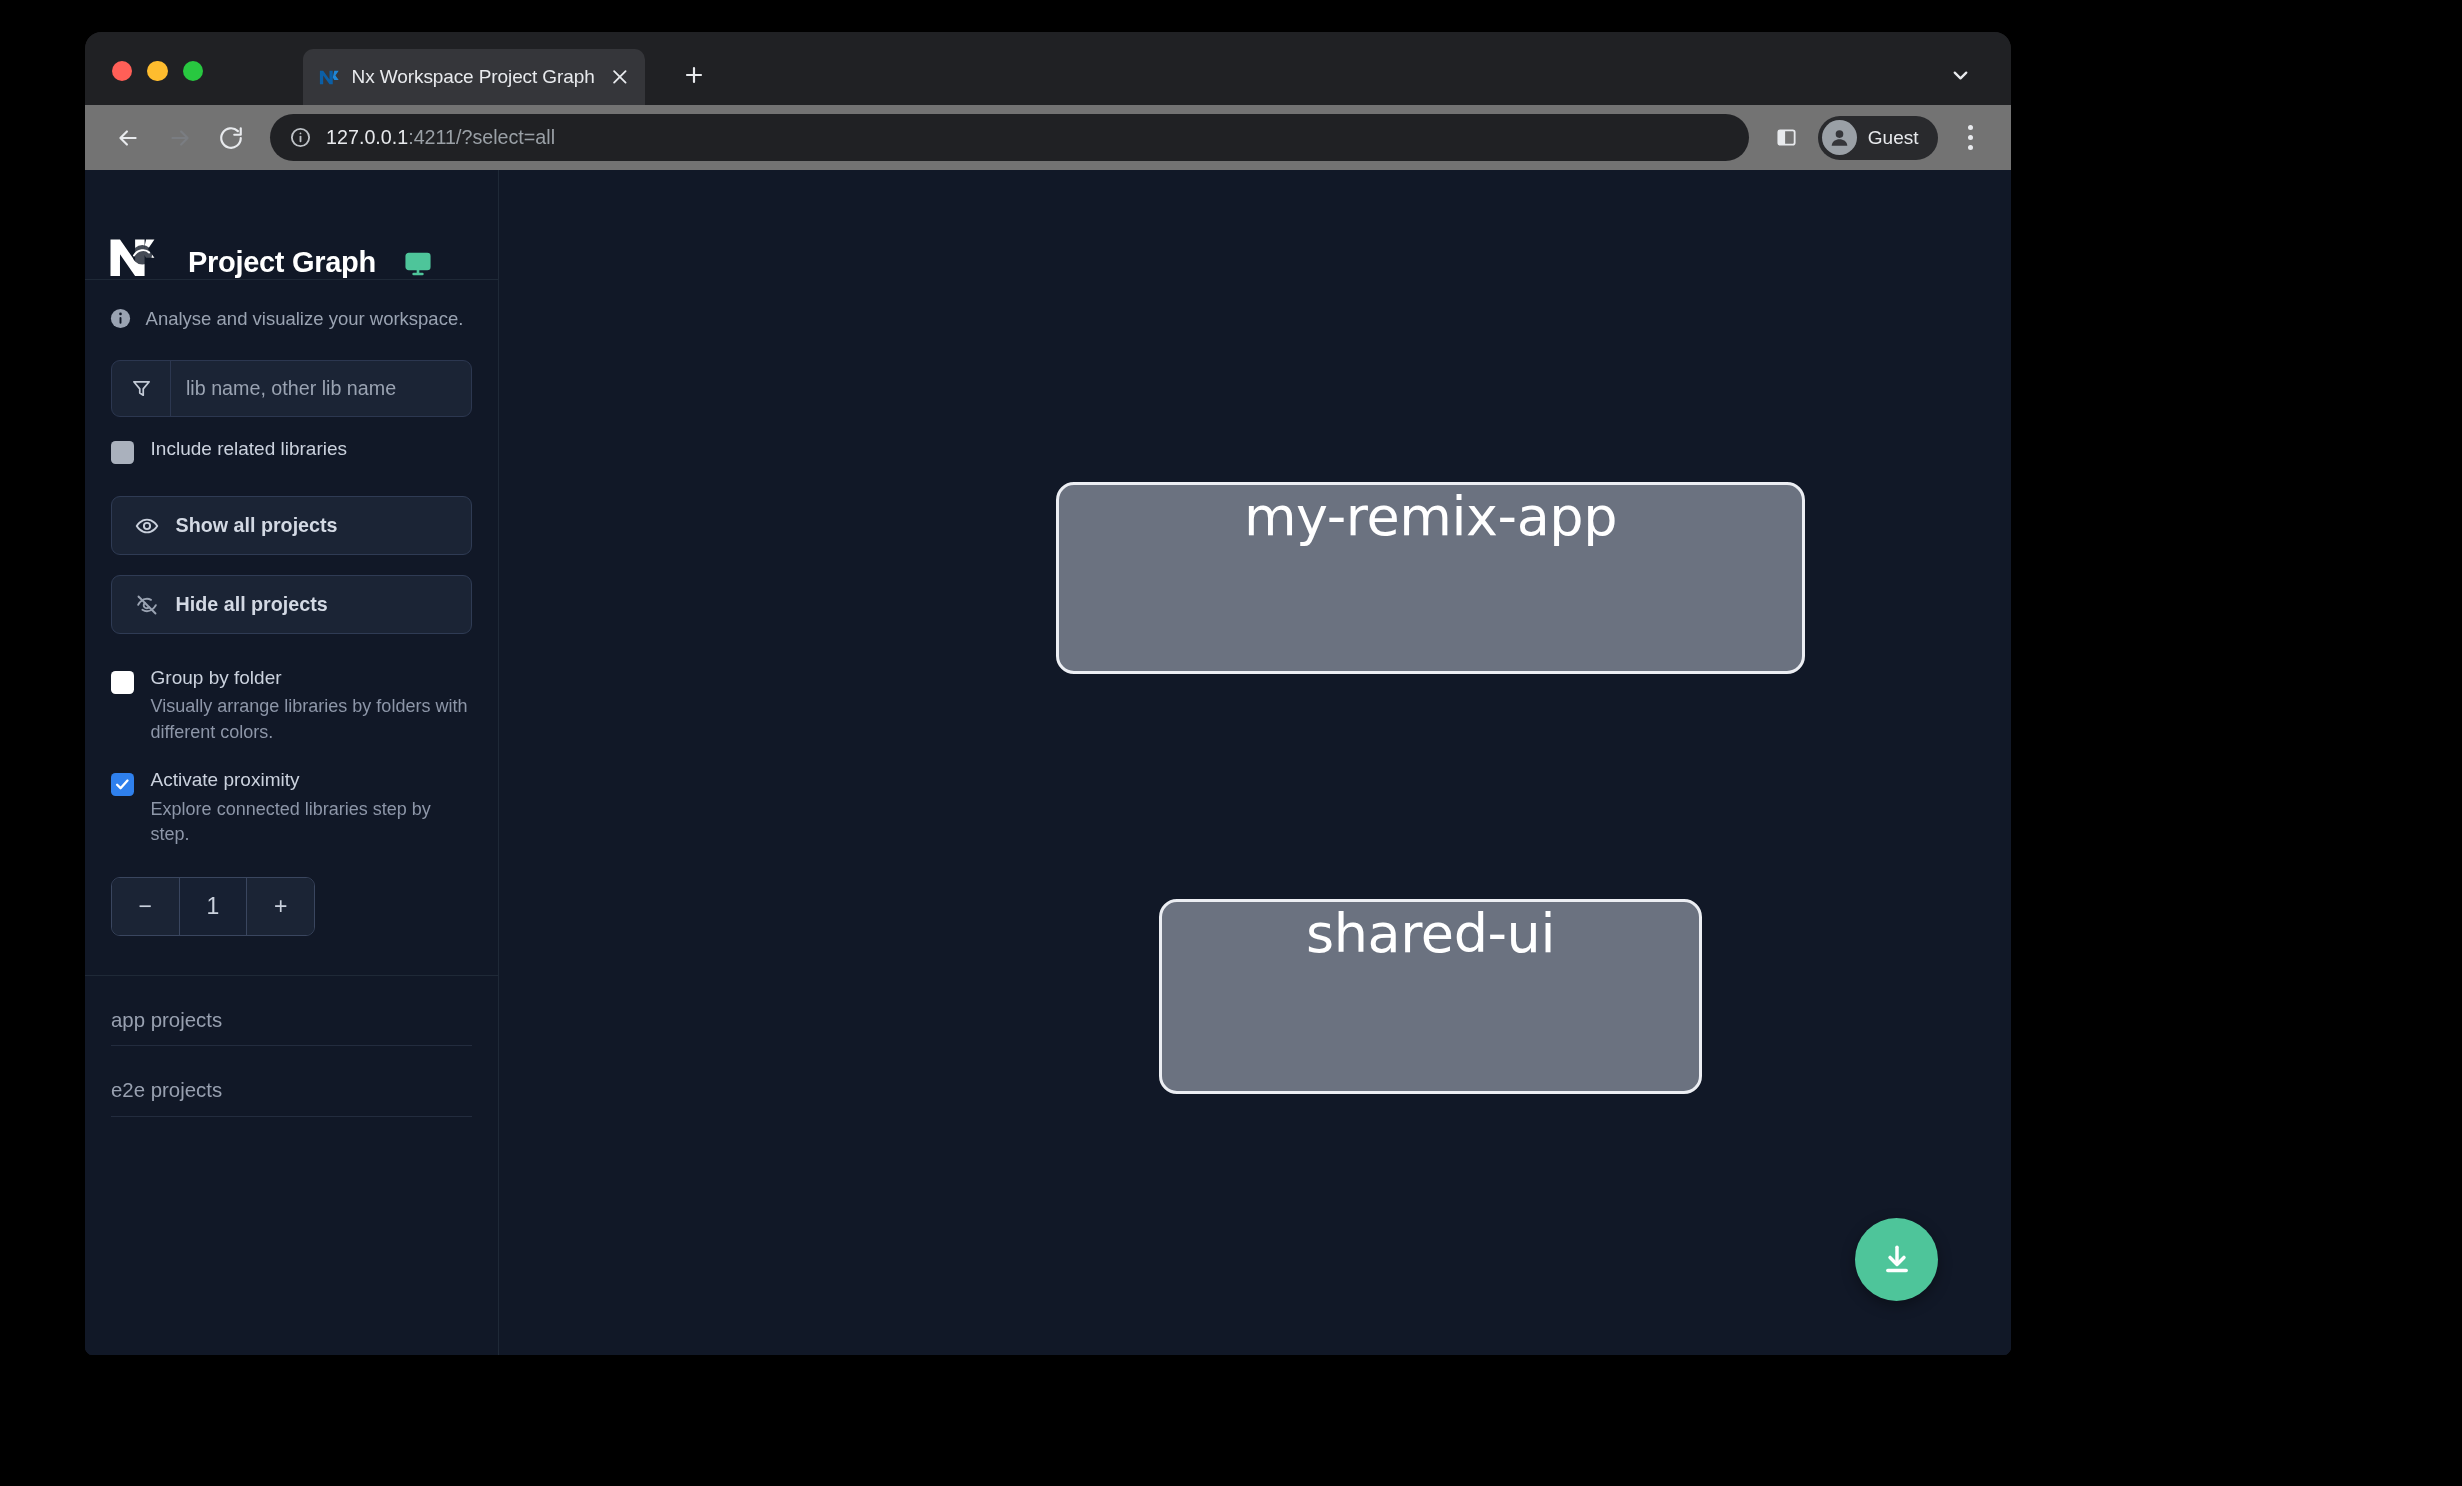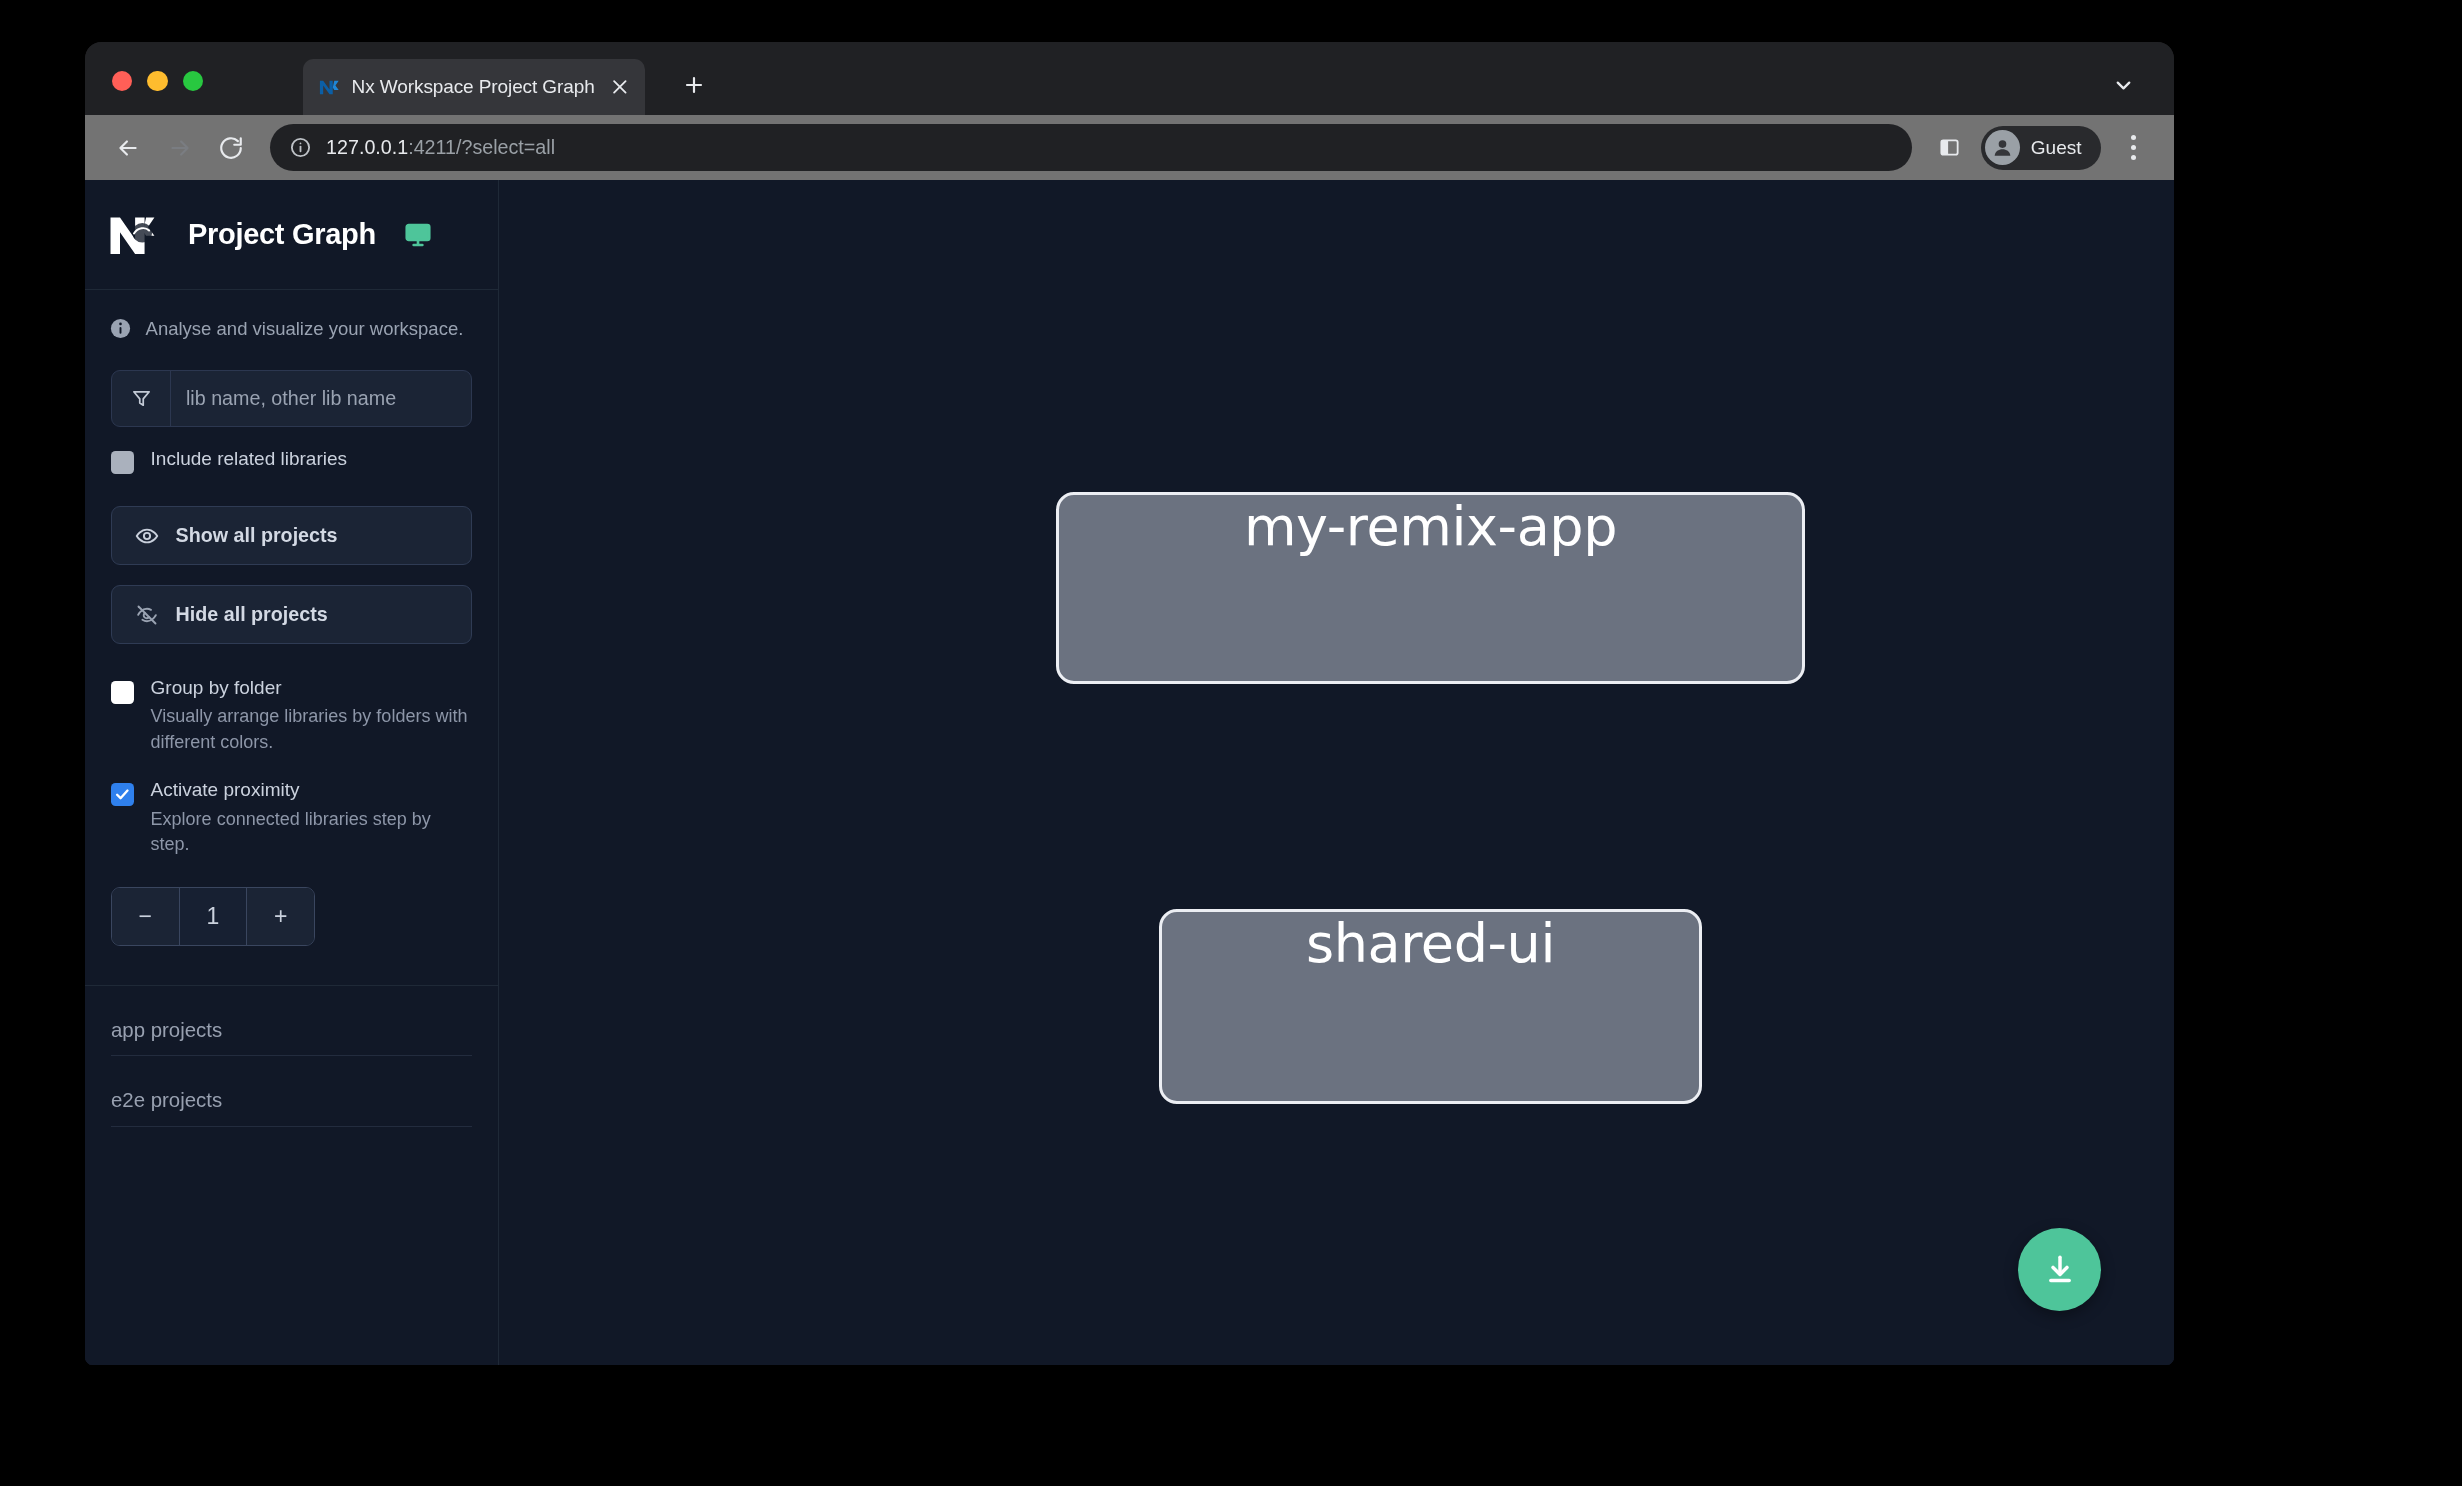--- a/index.html
+++ b/index.html
@@ -6,22 +6,22 @@
   html, body {
     width: 2462px; height: 1487px;
     background: #000000;
     font-family: "Liberation Sans", sans-serif;
     overflow: hidden;
   }
 
   
   #browser-window {
     position: absolute;
-    left: 85px; top: 42px;
-    width: 2089px; height: 1323px;
+    left: 85px; top: 32px;
+    width: 1926px; height: 1323px;
     background: #202124;
     border-radius: 16.6px 16.6px 7.6px 7.6px;
     overflow: hidden;
     box-shadow: 0 18px 68px rgba(0,0,0,.75);
   }
 
   
   #tab-strip {
     position: relative;
     height: 73px;
@@ -159,21 +159,21 @@
   #sidebar {
     width: 414px;
     flex: 0 0 414px;
     background: #111827;
     border-right: 0.8px solid #1f2937;
     display: flex; flex-direction: column;
     overflow: hidden;
   }
   #sidebar-header {
     height: 110px;
-    display: flex; align-items: center;
+    display: flex; align-items: flex-end;
     padding-left: 24px;
     gap: 23px;
     border-bottom: 0.8px solid #1f2937;
     flex: 0 0 110px;
   }
   #nx-logo { width: 56px; height: 44px; flex: 0 0 56px; }
   #app-title {
     color: #ffffff;
     font-size: 29px;
     font-weight: 700;

